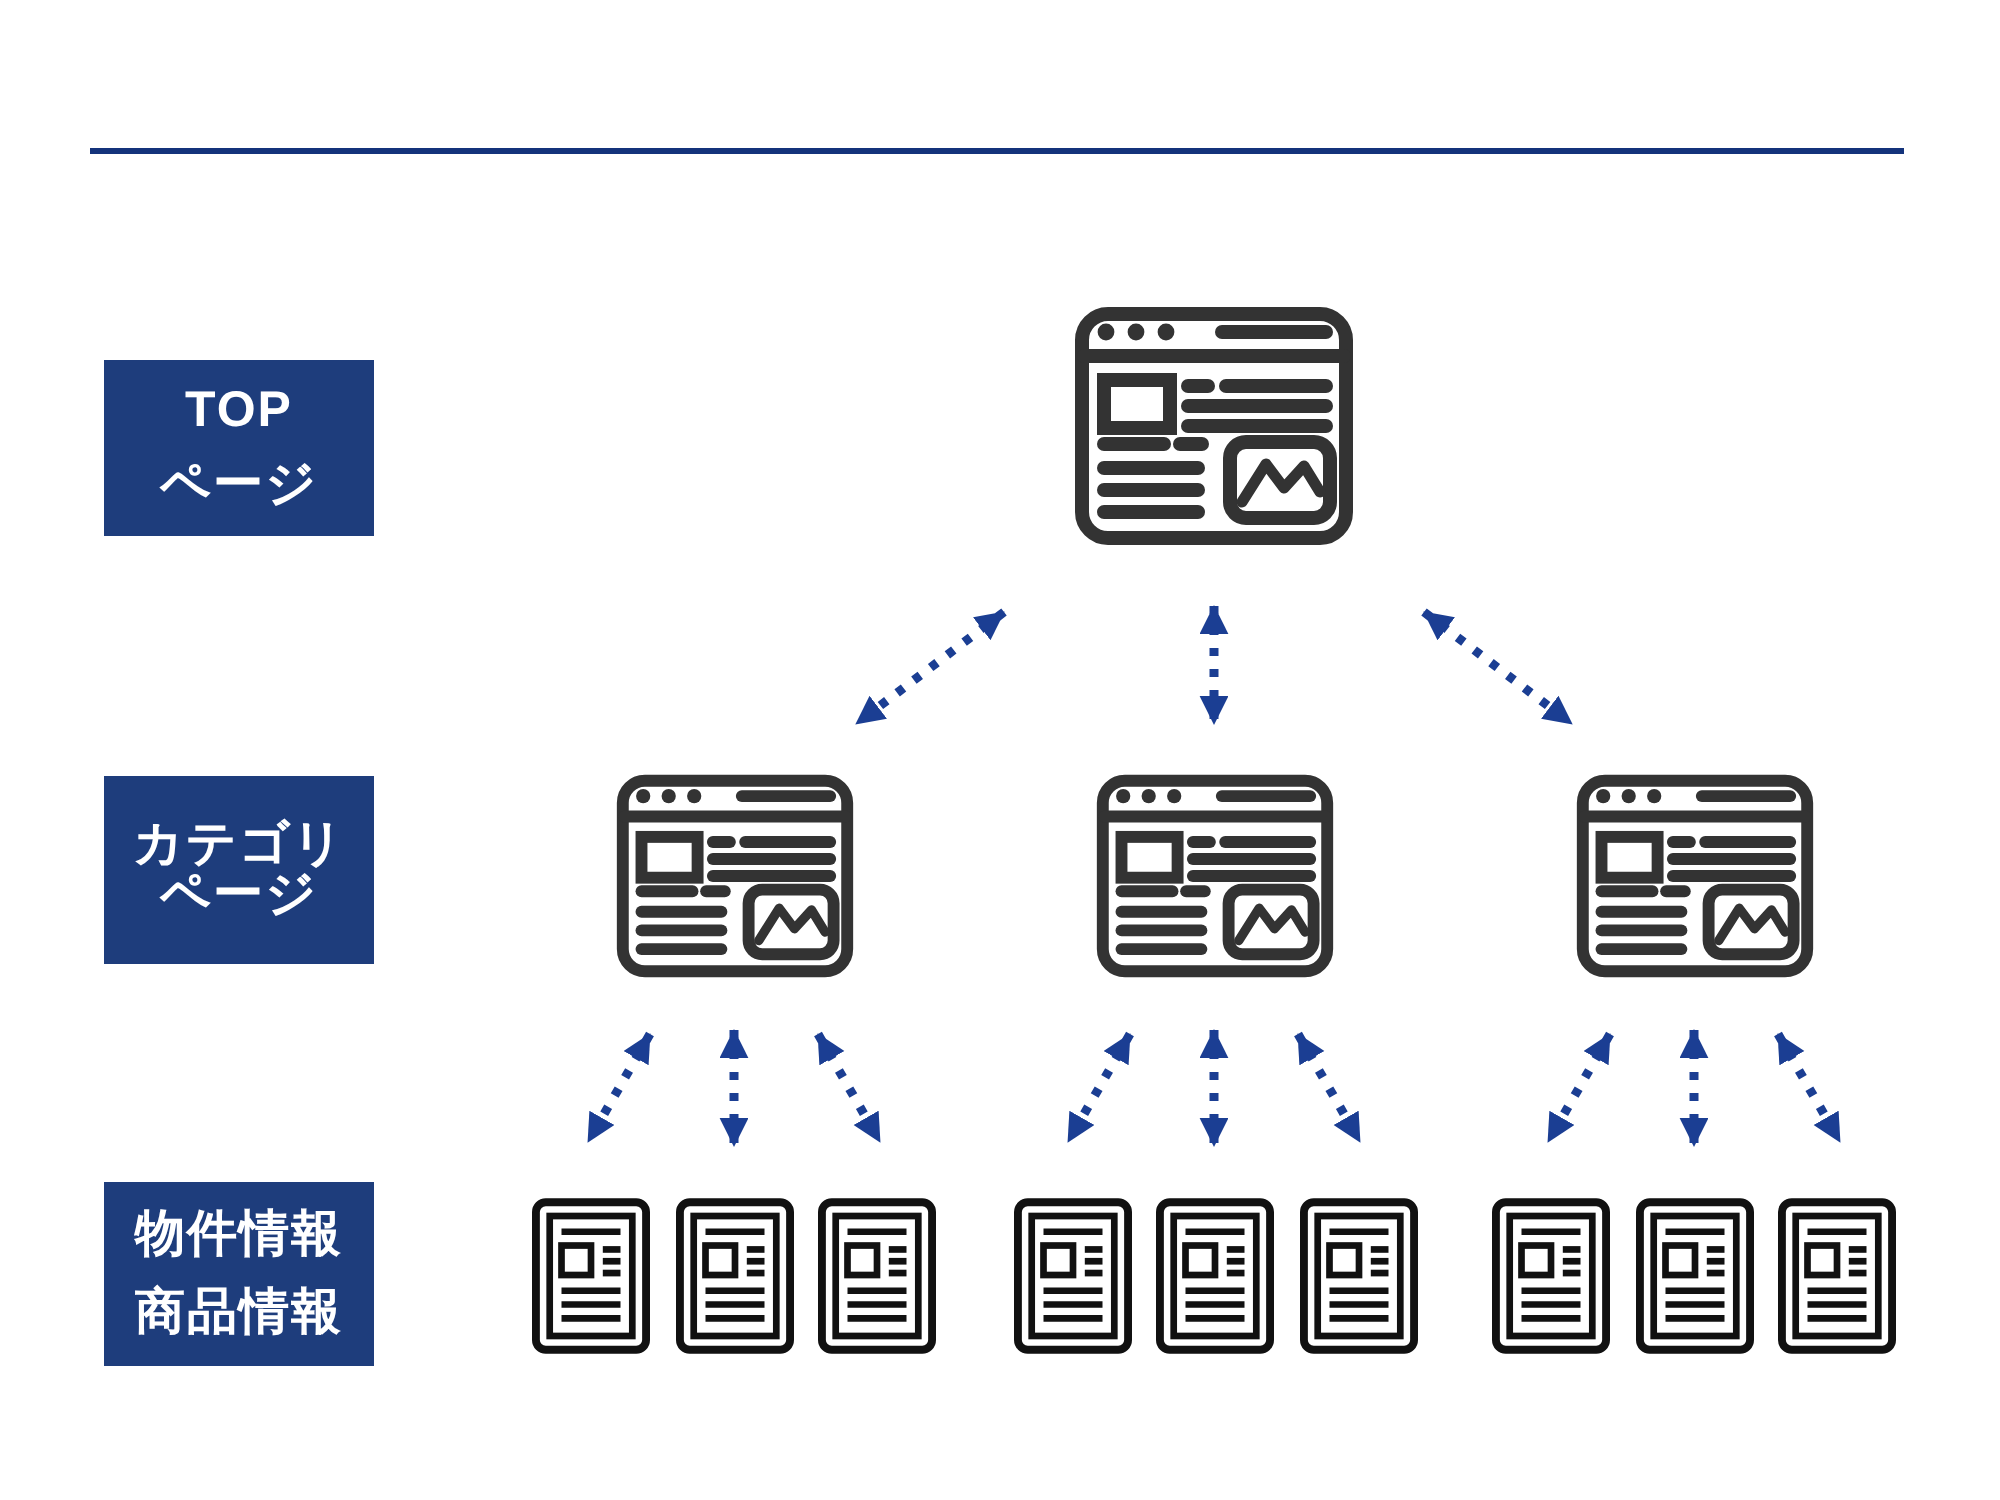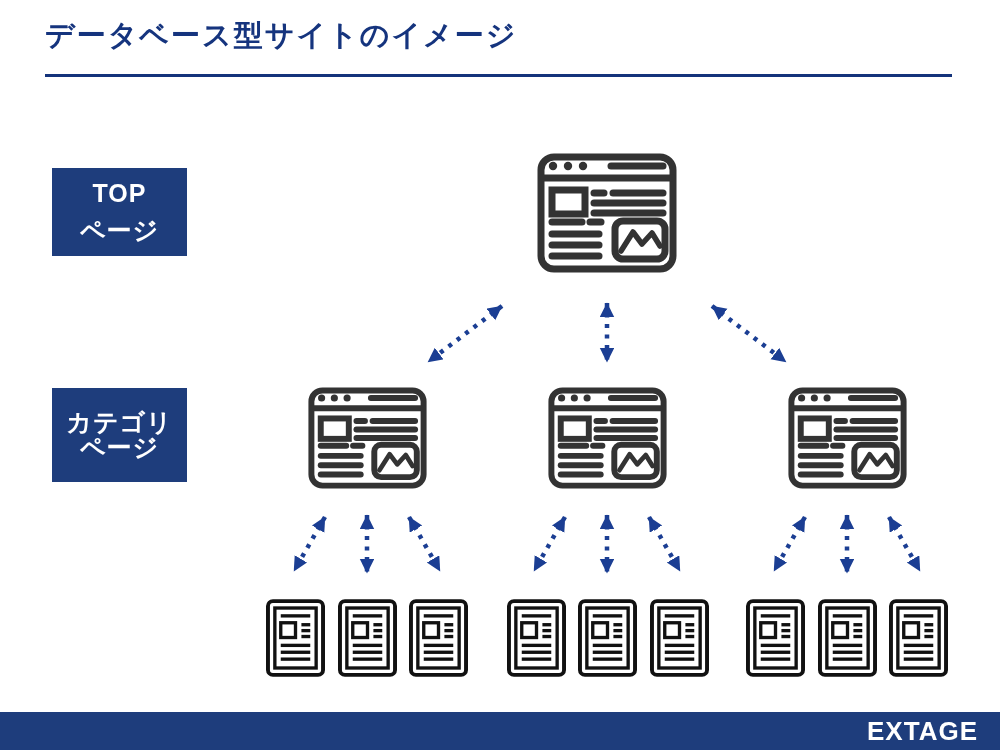--- a/index.html
+++ b/index.html
@@ -30,21 +30,21 @@
     position:absolute;left:45px;top:74px;width:907px;height:3px;
     background:var(--rule);
   }
   .label-box{
     position:absolute;left:52px;width:135px;
     background:var(--navy-box);color:#fff;
     font-weight:bold;font-size:25px;letter-spacing:1px;
     display:flex;flex-direction:column;justify-content:space-evenly;align-items:center;
     text-align:center;line-height:1;
   }
-  .label-box.top{top:168px;height:88px;}
+  .label-box.top{top:180px;height:88px;}
   .label-box.category{top:388px;height:94px;justify-content:center;}
   .label-box.items{top:591px;height:92px;}
   .icon{position:absolute;}
   .icon.browser{color:var(--browser-icon);}
   .icon.doc{color:var(--document-icon);}
   .arrows{position:absolute;left:0;top:0;width:1000px;height:750px;pointer-events:none;}
   .arrows line{stroke:var(--arrow);stroke-width:4.5;stroke-dasharray:4 6.5;}
   .arrows .ah{fill:var(--arrow);}
   .footer-bar{
     position:absolute;left:0;top:712px;width:1000px;height:38px;
@@ -100,30 +100,33 @@
         <line x1="15" y1="47" x2="45" y2="47"></line>
         <line x1="15" y1="54" x2="45" y2="54"></line>
         <line x1="15" y1="61" x2="45" y2="61"></line>
       </g>
     </symbol>
   </defs>
 </svg>
 
 <div class="canvas">
 
-  <div class="title">データベース型サイトのイメージ</div>
   <div class="rule"></div>
 
   <div class="label-box top">
     <span>TOP</span>
     <span>ページ</span>
   </div>
   <div class="label-box category">
     <span>カテゴリ</span>
     <span>ページ</span>
+  </div>
+  <div class="label-box items">
+    <span>物件情報</span>
+    <span>商品情報</span>
   </div>
 
   <svg class="icon browser" style="left:537px;top:153px;width:140px;height:120px">
       <use href="#sym-browser"></use>
     </svg>
 
   <svg class="icon browser" style="left:308px;top:386px;width:119px;height:104px">
       <use href="#sym-browser"></use>
     </svg>
   <svg class="icon browser" style="left:548px;top:386px;width:119px;height:104px">
@@ -181,17 +184,14 @@
 
     <line x1="565" y1="517" x2="534" y2="571" marker-start="url(#ahS)" marker-end="url(#ahE)"></line>
     <line x1="607" y1="515" x2="607" y2="573" marker-start="url(#ahS)" marker-end="url(#ahE)"></line>
     <line x1="649" y1="517" x2="680" y2="571" marker-start="url(#ahS)" marker-end="url(#ahE)"></line>
 
     <line x1="805" y1="517" x2="774" y2="571" marker-start="url(#ahS)" marker-end="url(#ahE)"></line>
     <line x1="847" y1="515" x2="847" y2="573" marker-start="url(#ahS)" marker-end="url(#ahE)"></line>
     <line x1="889" y1="517" x2="920" y2="571" marker-start="url(#ahS)" marker-end="url(#ahE)"></line>
   </svg>
 
-  <div class="footer-bar">
-    <div class="footer-logo">EXTAGE</div>
-  </div>
 
 </div>
 
 </body></html>

